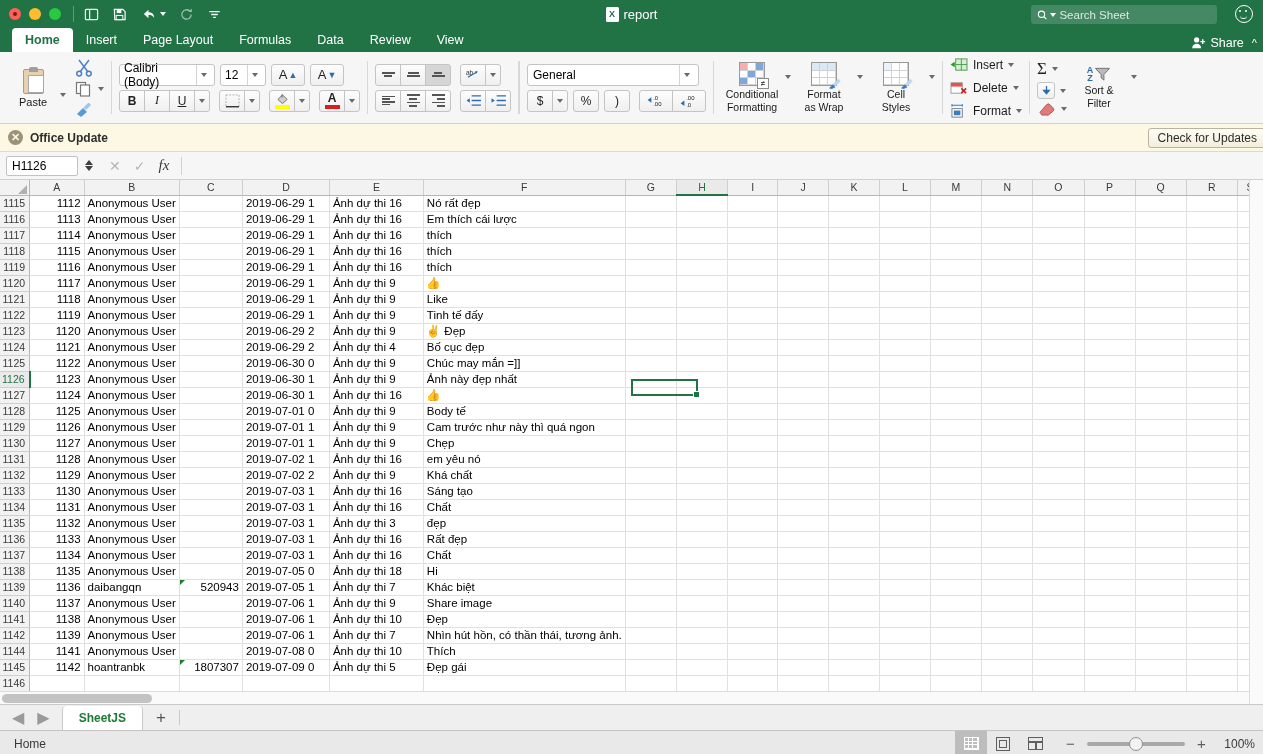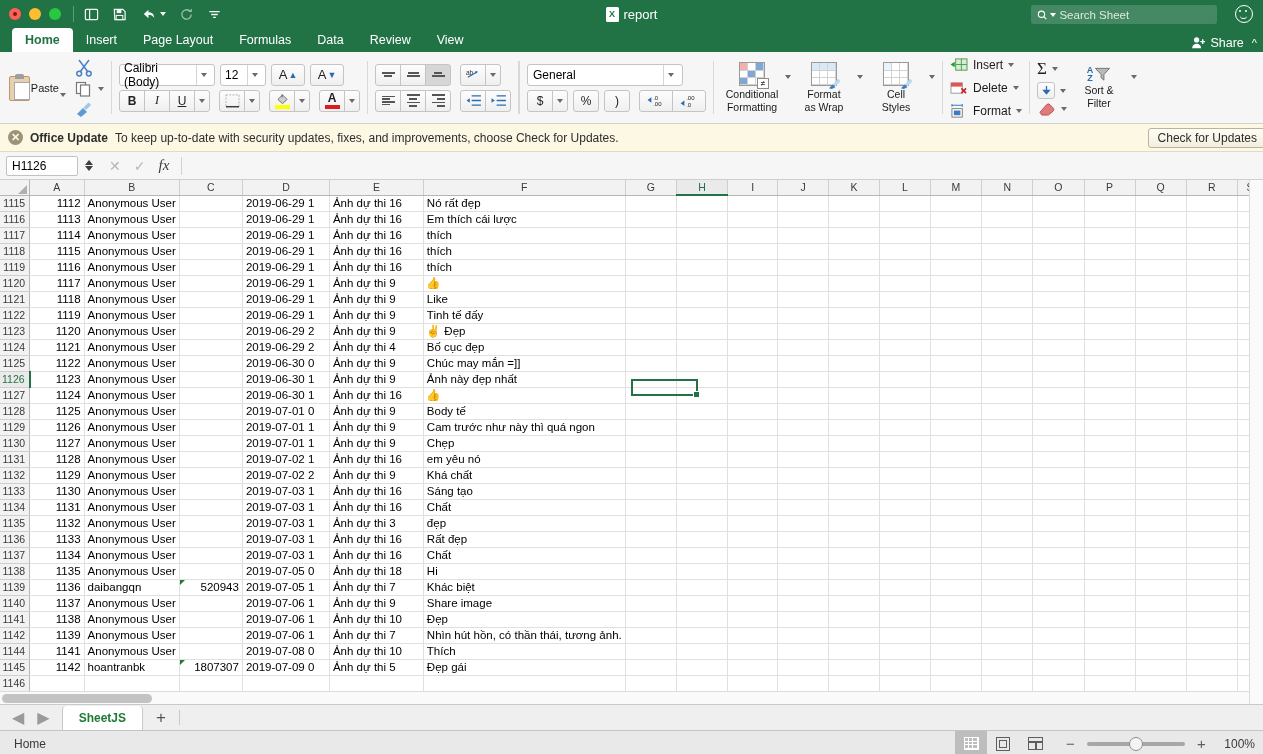--- a/index.html
+++ b/index.html
@@ -99,21 +99,21 @@
     border: 1px solid #c4c4c4; border-radius: 3px; background: #fff;
     height: 22px; display: flex; align-items: center;
   }
   .dd-arrow {
     width: 0; height: 0; border-left: 3.5px solid transparent;
     border-right: 3.5px solid transparent; border-top: 4px solid #6a6a6a;
   }
   .lbl { font-size: 11px; color: #1a1a1a; }
 
   .paste-btn {
-    width: 52px; display: flex; align-items: center;
+    width: 52px; display: flex; flex-direction: column; align-items: center;
     justify-content: center; gap: 2px;
   }
   .clipboard {
     width: 25px; height: 27px; position: relative;
   }
   .clipboard .board {
     position: absolute; left: 2px; top: 2px; width: 21px; height: 25px;
     background: #e8cfae; border: 1px solid #b9996c; border-radius: 2px;
   }
   .clipboard .clip {
@@ -144,21 +144,21 @@
   .grp-btns .sbtn { border-radius: 0; margin-left: -1px; }
   .grp-btns .sbtn:first-child { border-radius: 3px 0 0 3px; margin-left: 0; }
   .grp-btns .sbtn:last-child { border-radius: 0 3px 3px 0; }
 
   .align-line { width: 13px; height: 1.6px; background: #555; margin: 1px 0; }
   .align-line.s { width: 8px; }
   .align-line.m { width: 11px; }
 
   .wrap-row { display: flex; align-items: center; gap: 6px; height: 24px; font-size: 12px; color: #1a1a1a; }
   .numfmt {
-    width: 156px; padding: 0 5px; font-size: 12px; justify-content: space-between;
+    width: 172px; padding: 0 5px; font-size: 12px; justify-content: space-between;
   }
   .bigbtn {
     width: 62px; display: flex; flex-direction: column; align-items: center;
     justify-content: center; gap: 2px; font-size: 10.5px; color: #1a1a1a;
     line-height: 1.15; text-align: center;
   }
   .minigrid {
     width: 26px; height: 24px; border: 1px solid #9a9a9a; background: #fff;
     position: relative; display: grid;
     grid-template-columns: 1fr 1fr 1fr; grid-template-rows: 1fr 1fr 1fr;
@@ -782,21 +782,20 @@
         <span>Filter</span>
       </div>
     </div>
     <span class="dd-arrow" style="margin-bottom:22px"></span>
   </div>
 </div>
 
 <div class="updatebar">
   <div class="closecircle">✕</div>
   <b>Office Update</b>
-  <span>To keep up-to-date with security updates, fixes, and improvements, choose Check for Updates.</span>
   <div class="upd-btn">Check for Updates</div>
 </div>
 
 <div class="fbar">
   <div class="namebox">H1126</div>
   <div class="spinner">
     <div class="spin-up"></div>
     <div class="spin-dn"></div>
   </div>
   <div class="fbtns">

